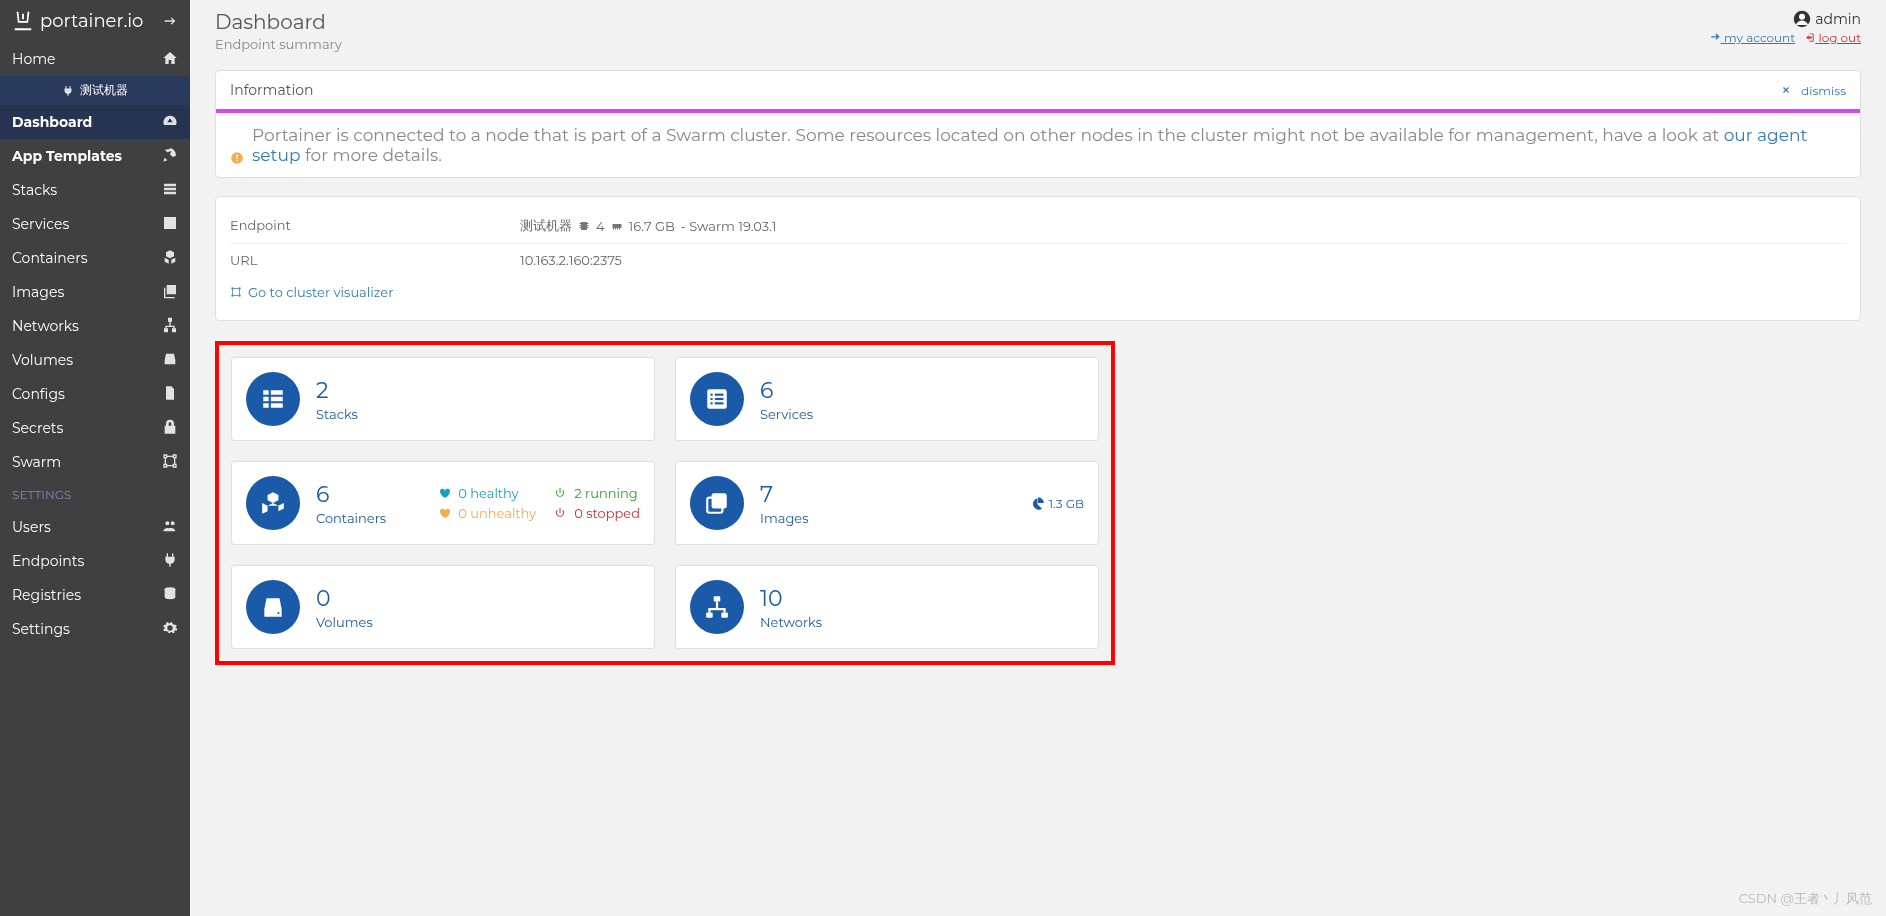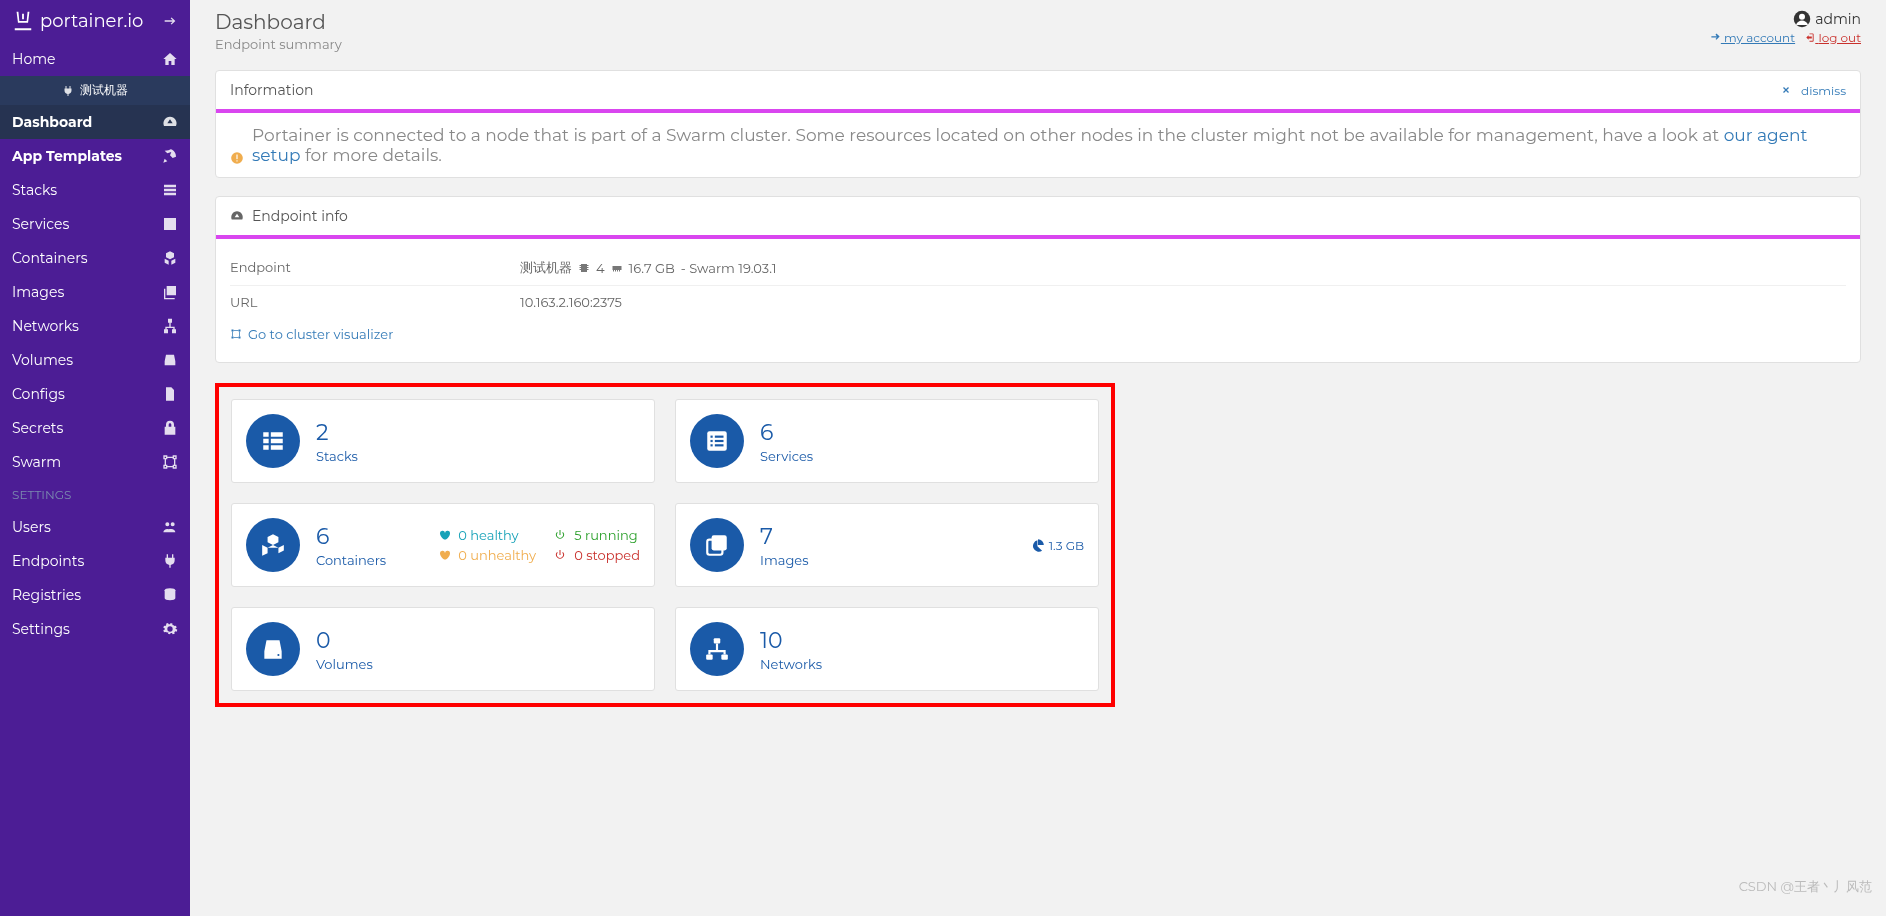--- a/index.html
+++ b/index.html
@@ -1,22 +1,22 @@
 <!DOCTYPE html>
 <html><head>
 <meta charset="utf-8">
 <style>
 *{box-sizing:border-box;margin:0;padding:0;font-family:Montserrat,Arial,sans-serif}
 body{background:#f2f2f2;color:#333;font-size:14px}
 .app{display:flex;min-height:100vh}
-.sidebar{width:190px;background:#4c1d95;color:#fff;display:flex;flex-direction:column}
+.sidebar{width:190px;background:#404040;color:#fff;display:flex;flex-direction:column}
 .logo-row{display:flex;align-items:center;justify-content:space-between;padding:10px 12px}
 .logo-row .brand{color:#fff;font-size:18px;font-weight:400;display:flex;align-items:center;gap:6px}
 .brand-icon{width:22px;height:22px;fill:#fff}
-.nav-item{display:flex;align-items:center;justify-content:space-between;padding:8px 12px;color:#fff;cursor:pointer;font-size:14px}
+.nav-item{display:flex;align-items:flex-start;justify-content:space-between;padding:8px 12px;color:#fff;cursor:pointer;font-size:14px}
 .nav-item.active{background:#263351;font-weight:700}
 .nav-item.bold{font-weight:700}
 .nav-icon{width:16px;height:16px;fill:#fff;opacity:.85}
 .nav-endpoint{display:flex;align-items:center;justify-content:center;gap:6px;padding:6px 12px;font-size:12px;color:#fff;background:#2a3a5d}
 .section-label{padding:8px 12px;color:#7b8bb0;font-size:12px}
 .main{flex:1;padding:10px 25px;position:relative}
 .header{display:flex;justify-content:space-between;align-items:flex-start}
 .header-left .title{font-size:20px;color:#555}
 .header-left .subtitle{font-size:13px;color:#888;margin-top:2px}
 .header-right{text-align:right}
@@ -53,21 +53,21 @@
 .tile-info .tnum{font-size:22px;color:#1a5aa8}
 .tile-info .tlabel{font-size:13px;color:#1a5aa8;margin-top:2px}
 .tile-extra{margin-left:auto;text-align:right;font-size:12px;color:#1a5aa8}
 .status-grid{display:grid;grid-template-columns:auto auto;column-gap:18px;row-gap:4px;font-size:13px}
 .status-grid span{display:flex;align-items:center;gap:8px}
 .si2{width:12px;height:12px}
 .green{fill:#2ca02c;color:#2ca02c}
 .orange{fill:#f0ad4e;color:#f0ad4e}
 .red2{fill:#c9302c;color:#c9302c}
 .teal{fill:#17a2b8;color:#17a2b8}
-.watermark{position:fixed;bottom:20px;right:14px;color:#bbb;font-size:13px}
+.watermark{position:fixed;bottom:8px;right:14px;color:#bbb;font-size:13px}
 </style>
 </head>
 <body>
 
 <div class="app">
   <aside class="sidebar">
     <div class="logo-row">
       <span class="brand">
         <svg class="brand-icon" viewBox="0 0 24 24">
             <path d="M3 20h18v2H3zM7 2l1 10h8l1-10h2l-1.5 12H6.5L5 2zM11 4h2v6h-2z"></path>
@@ -236,28 +236,20 @@
               <rect x="11" y="16" width="2" height="2" fill="#fff"></rect>
             </svg>
           <span>
             <span>Portainer is connected to a node that is part of a Swarm cluster. Some resources located on other nodes in the cluster might not be available for management, have a look at </span><a href="#">our agent setup</a><span> for more details.</span>
           </span>
         </div>
       </div>
     </div>
 
     <div class="panel">
-      <div class="panel-header">
-        <div class="left">
-          <svg class="hi" viewBox="0 0 24 24">
-              <path d="M12 4a10 10 0 00-9 14h18A10 10 0 0012 4zm0 4l4 6h-8z"></path>
-            </svg>
-          <span>Endpoint info</span>
-        </div>
-      </div>
       <div class="panel-body">
         <div class="ep-table">
           <div class="ep-row">
             <div class="ep-key">Endpoint</div>
             <div class="ep-val">
               <span>测试机器</span>
               <svg class="si" viewBox="0 0 24 24">
                   <rect x="6" y="4" width="12" height="16"></rect>
                   <path d="M3 7h3M3 11h3M3 15h3M18 7h3M18 11h3M18 15h3" stroke="#777" stroke-width="2"></path>
                 </svg>
@@ -334,21 +326,21 @@
             <span class="teal">
                 <svg class="si2 teal" viewBox="0 0 24 24">
                   <path d="M12 21s-8-6-8-12a5 5 0 0110-1 5 5 0 0110 1c0 6-8 12-8 12z"></path>
                 </svg>
                 <span>0 healthy</span>
               </span>
             <span class="green">
                 <svg class="si2 green" viewBox="0 0 24 24">
                   <path d="M11 2h2v10h-2zM6 6a8 8 0 1012 0l-1.5 1.5a6 6 0 11-9 0z"></path>
                 </svg>
-                <span>5 running</span>
+                <span>2 running</span>
               </span>
             <span class="orange">
                 <svg class="si2 orange" viewBox="0 0 24 24">
                   <path d="M12 21s-8-6-8-12a5 5 0 0110-1 5 5 0 0110 1c0 6-8 12-8 12z"></path>
                 </svg>
                 <span>0 unhealthy</span>
               </span>
             <span class="red2">
                 <svg class="si2 red2" viewBox="0 0 24 24">
                   <path d="M11 2h2v10h-2zM6 6a8 8 0 1012 0l-1.5 1.5a6 6 0 11-9 0z"></path>

